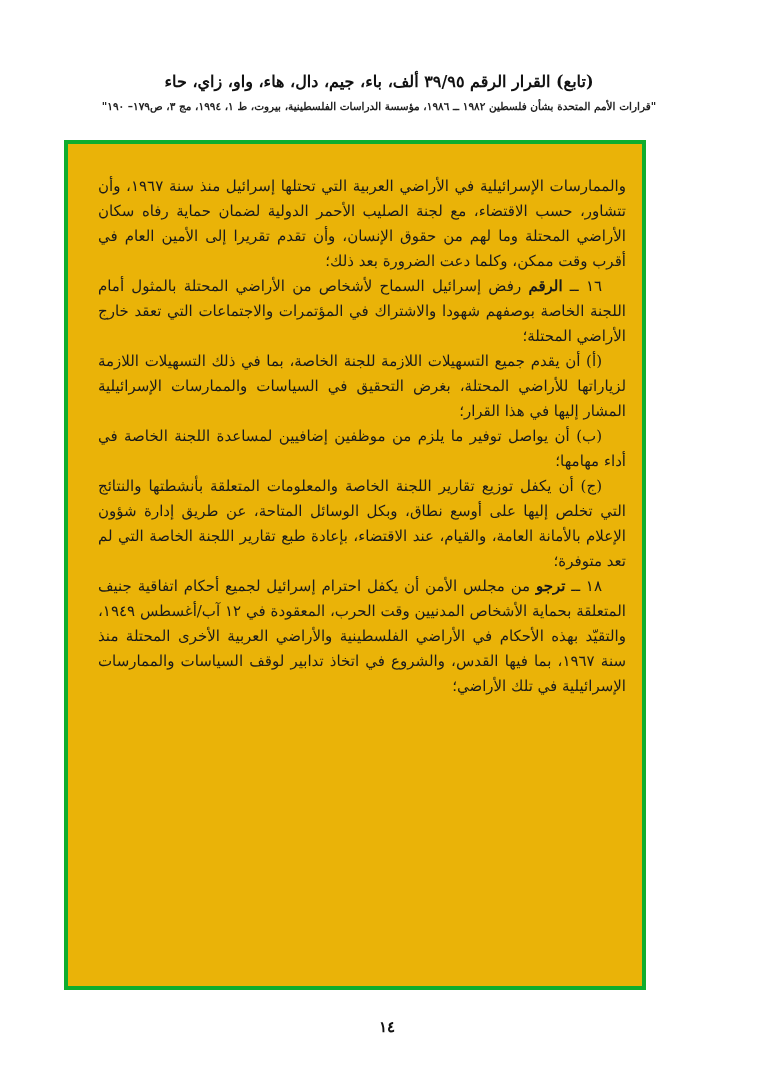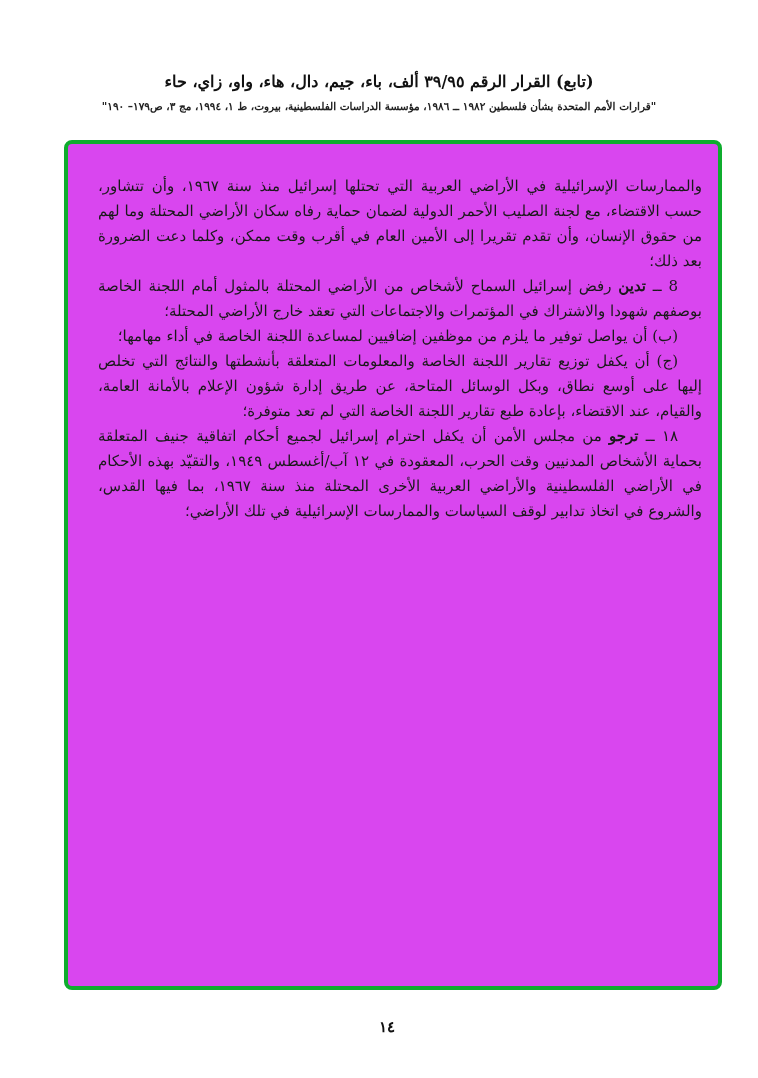--- a/index.html
+++ b/index.html
@@ -32,25 +32,25 @@
   .doc-source {
     margin-top: 9px;
     font-size: 10.5px;
     font-weight: bold;
     color: #222;
   }
   .frame {
     position: absolute;
     left: 64px;
     top: 140px;
-    width: 658px;
+    width: 582px;
     height: 850px;
     border: 4px solid #0fad2e;
-    border-radius: 8px;
-    background: #d946ef;
+    border-radius: 0;
+    background: #eab308;
   }
   .text-block {
     padding: 30px 16px 0 30px;
     font-size: 15px;
     line-height: 25px;
     color: #1a1a1a;
     text-align: justify;
     text-justify: inter-word;
   }
   .para { margin: 0; }
@@ -78,23 +78,24 @@
     <div class="doc-title">(تابع) القرار الرقم ٣٩/٩٥ ألف، باء، جيم، دال، هاء، واو، زاي، حاء</div>
     <div class="doc-source">"قرارات الأمم المتحدة بشأن فلسطين ١٩٨٢ ــ ١٩٨٦، مؤسسة الدراسات الفلسطينية، بيروت، ط ١، ١٩٩٤، مج ٣، ص١٧٩– ١٩٠"</div>
   </div>
 
   <div class="frame" style="border-color: rgb(15, 173, 46);">
     <div class="text-block">
 
       <p class="para"><span>والممارسات الإسرائيلية في الأراضي العربية التي تحتلها إسرائيل منذ سنة ١٩٦٧، وأن تتشاور، حسب الاقتضاء، مع لجنة الصليب الأحمر الدولية لضمان حماية رفاه سكان الأراضي المحتلة وما لهم من حقوق الإنسان، وأن تقدم تقريرا إلى الأمين العام في أقرب وقت ممكن، وكلما دعت الضرورة بعد ذلك؛</span></p>
 
 
-      <p class="para indent"><span class="num">8 ــ</span> <span class="lead">تدين</span> <span>رفض إسرائيل السماح لأشخاص من الأراضي المحتلة بالمثول أمام اللجنة الخاصة بوصفهم شهودا والاشتراك في المؤتمرات والاجتماعات التي تعقد خارج الأراضي المحتلة؛</span></p>
+      <p class="para indent"><span class="num">١٦ ــ</span> <span class="lead">الرقم</span> <span>رفض إسرائيل السماح لأشخاص من الأراضي المحتلة بالمثول أمام اللجنة الخاصة بوصفهم شهودا والاشتراك في المؤتمرات والاجتماعات التي تعقد خارج الأراضي المحتلة؛</span></p>
 
 
+      <p class="para indent"><span class="sub-label">(أ)</span> <span>أن يقدم جميع التسهيلات اللازمة للجنة الخاصة، بما في ذلك التسهيلات اللازمة لزياراتها للأراضي المحتلة، بغرض التحقيق في السياسات والممارسات الإسرائيلية المشار إليها في هذا القرار؛</span></p>
 
       <p class="para indent"><span class="sub-label">(ب)</span> <span>أن يواصل توفير ما يلزم من موظفين إضافيين لمساعدة اللجنة الخاصة في أداء مهامها؛</span></p>
 
       <p class="para indent"><span class="sub-label">(ج)</span> <span>أن يكفل توزيع تقارير اللجنة الخاصة والمعلومات المتعلقة بأنشطتها والنتائج التي تخلص إليها على أوسع نطاق، وبكل الوسائل المتاحة، عن طريق إدارة شؤون الإعلام بالأمانة العامة، والقيام، عند الاقتضاء، بإعادة طبع تقارير اللجنة الخاصة التي لم تعد متوفرة؛</span></p>
 
 
       <p class="para indent"><span class="num">١٨ ــ</span> <span class="lead">ترجو</span> <span>من مجلس الأمن أن يكفل احترام إسرائيل لجميع أحكام اتفاقية جنيف المتعلقة بحماية الأشخاص المدنيين وقت الحرب، المعقودة في ١٢ آب/أغسطس ١٩٤٩، والتقيّد بهذه الأحكام في الأراضي الفلسطينية والأراضي العربية الأخرى المحتلة منذ سنة ١٩٦٧، بما فيها القدس، والشروع في اتخاذ تدابير لوقف السياسات والممارسات الإسرائيلية في تلك الأراضي؛</span></p>
 
     </div>
   </div>

